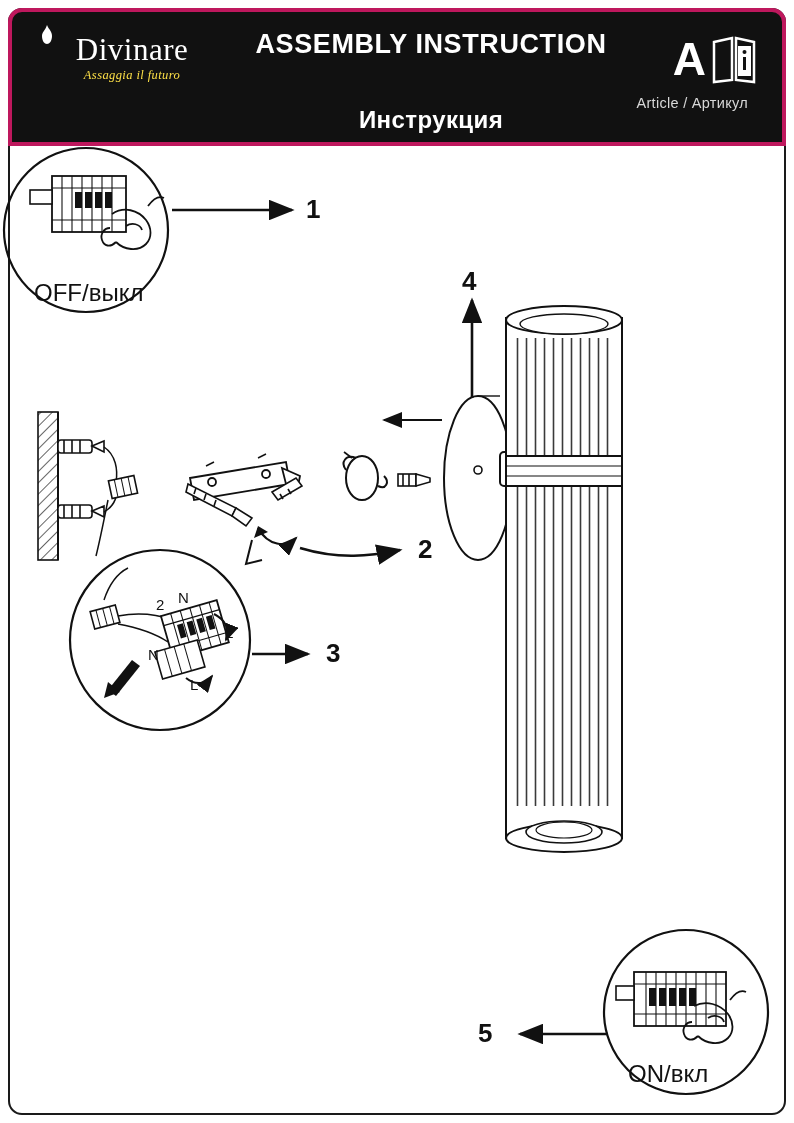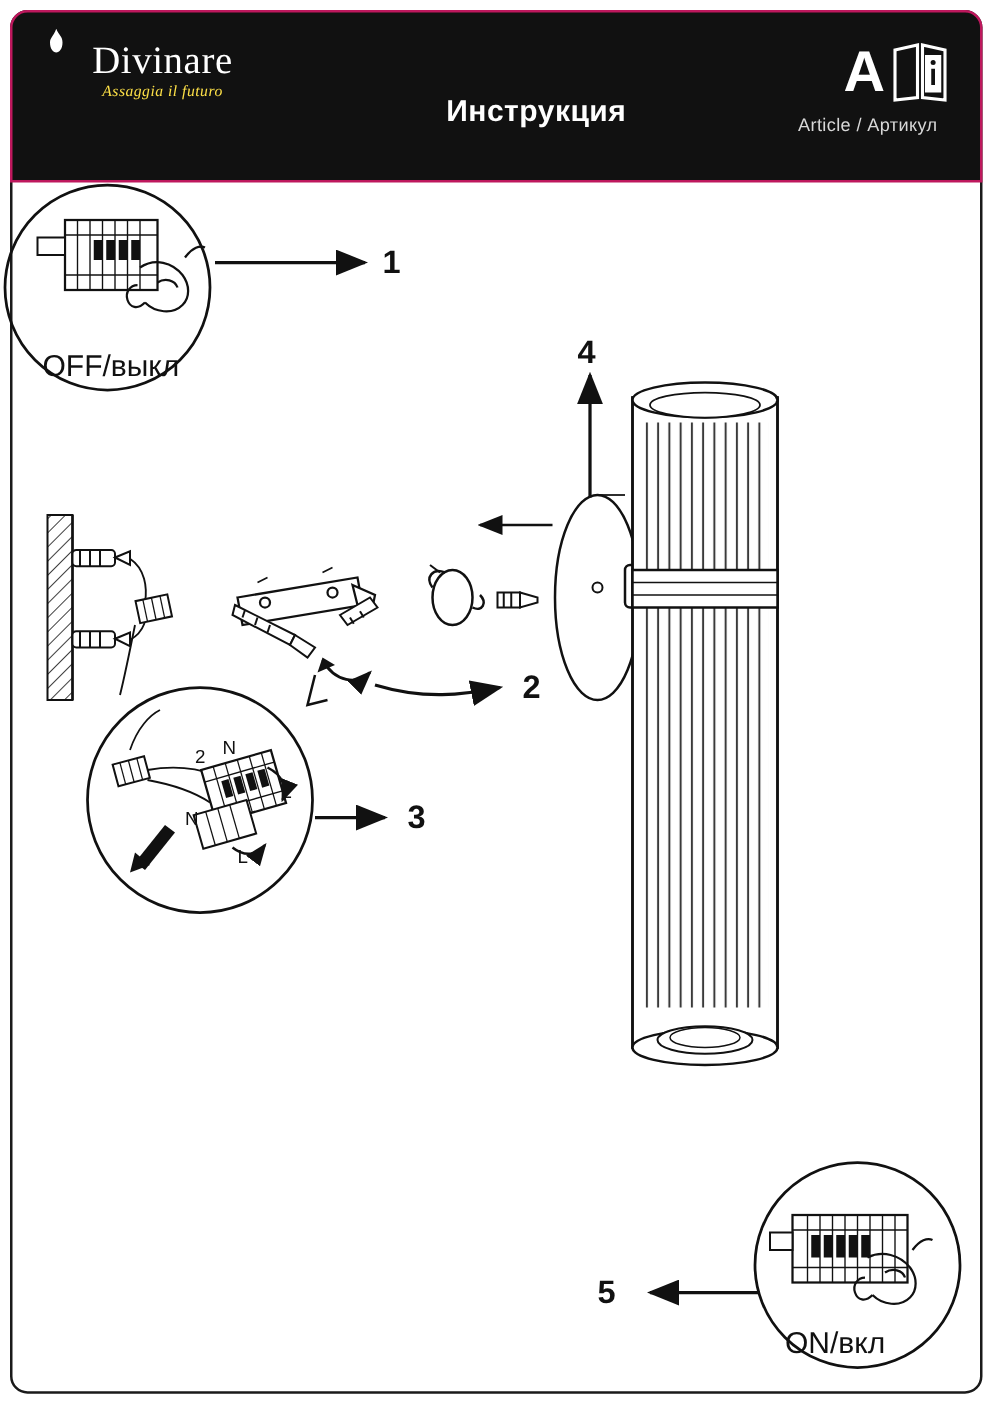--- a/index.html
+++ b/index.html
@@ -30,21 +30,21 @@
     box-sizing: border-box;
   }
   
   .header {
     position: absolute;
     left: 8px;
     top: 8px;
     width: 778px;
     height: 138px;
     background: #111111;
-    border: 2px solid #be185d;
+    border: 4px solid #be185d;
     border-radius: 14px 14px 0 0;
     box-sizing: border-box;
     color: #ffffff;
   }
   .brand {
     position: absolute;
     left: 14px;
     top: 22px;
     width: 212px;
     text-align: center;
@@ -154,20 +154,21 @@
       <div class="brand-name">
         <svg class="brand-flame" viewBox="0 0 14 20">
           <path d="M7 0 C9 5 12 6 12 11 C12 16 9.5 19 7 19 C4.5 19 2 16 2 11 C2 7 5 6 7 0 Z" fill="#ffffff"></path>
         </svg>
         <span>Divinare</span>
       </div>
       <div class="brand-slogan">Assaggia il futuro</div>
     </div>
 
     <div class="title-block">
+      <div class="title-en">ASSEMBLY INSTRUCTION</div>
       <div class="title-ru">Инструкция</div>
     </div>
 
     <div class="icon-A">A</div>
 
     <svg class="icon-book" viewBox="0 0 44 48">
       <path d="M2 6 L20 2 L20 44 L2 46 Z" fill="none" stroke="#ffffff" stroke-width="2.5"></path>
       <path d="M42 6 L24 2 L24 44 L42 46 Z" fill="none" stroke="#ffffff" stroke-width="2.5"></path>
       <rect x="26" y="10" width="13" height="30" fill="#ffffff"></rect>
       <circle cx="32.5" cy="16" r="2" fill="#111111"></circle>

